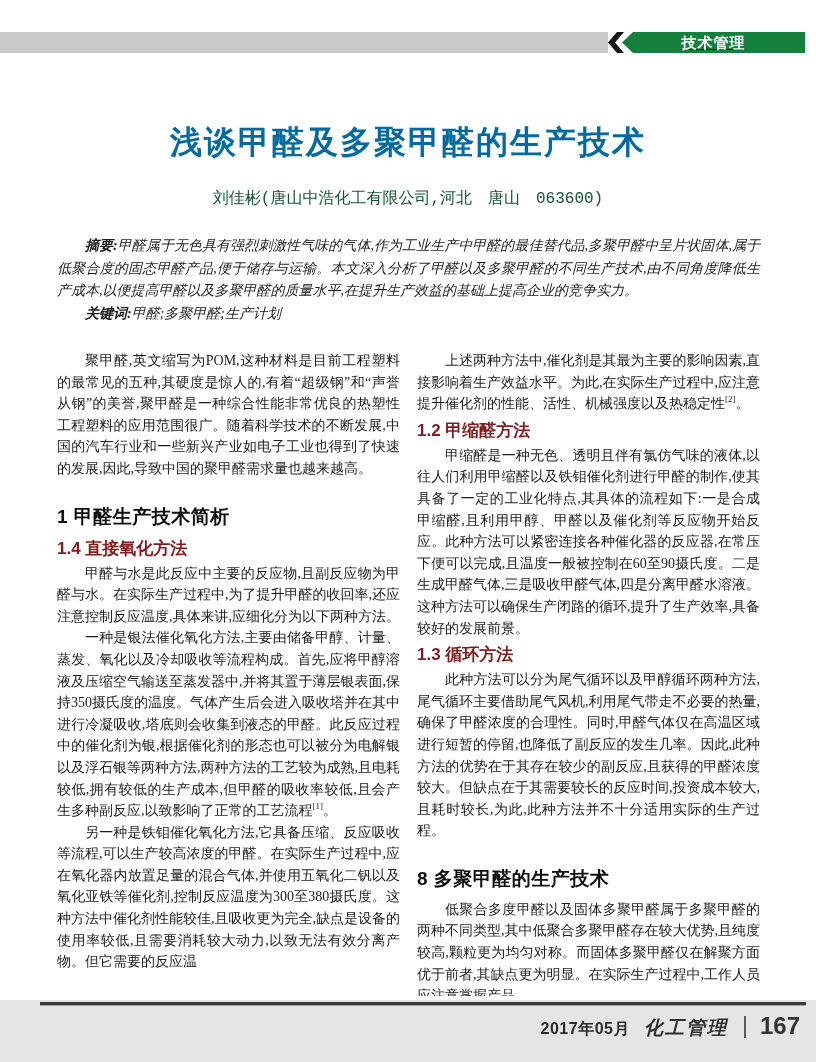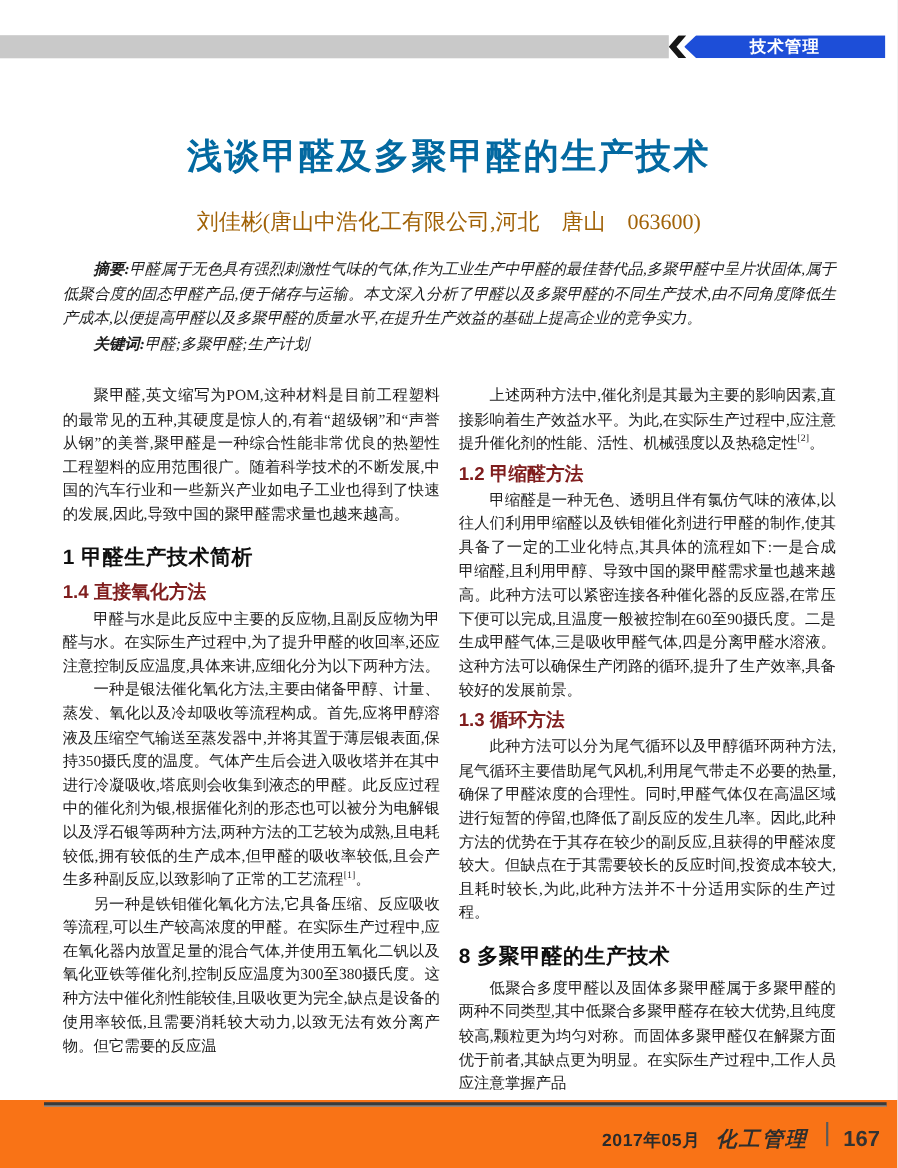--- a/index.html
+++ b/index.html
@@ -9,77 +9,77 @@
     font-family:"Liberation Serif","DejaVu Serif",serif;
     color:#1c1c1c;
   }
   
   .tag-bar{position:absolute; top:32px; left:0; width:608px; height:21px; background:#c9c9c9;}
   .tag-chevron{
     position:absolute; top:32px; left:608px; width:16px; height:21px; background:#161616;
     clip-path:polygon(0 50%, 9px 0, 16px 0, 7px 50%, 16px 100%, 9px 100%);
   }
   .tag-badge{
-    position:absolute; top:32px; left:622px; width:183px; height:21px; background:#1d4ed8;
+    position:absolute; top:32px; left:622px; width:183px; height:21px; background:#15803d;
     clip-path:polygon(0 50%, 11px 0, 100% 0, 100% 100%, 11px 100%);
-    display:flex; align-items:center; justify-content:center;
+    display:flex; align-items:center; justify-content:center;text-decoration:underline;
   }
   .tag-badge span{
     color:#ffffff; font-family:"Liberation Sans","DejaVu Sans",sans-serif;
     font-size:15px; font-weight:700; letter-spacing:1px; line-height:1;
   }
   
   .title{
     position:absolute; top:121px; left:0; width:100%; text-align:center;
     font-family:"Liberation Sans","DejaVu Sans",sans-serif;
     font-size:32px; font-weight:900; letter-spacing:2px; color:#0369a1;
   }
   .author{
     position:absolute; top:188px; left:0; width:100%; text-align:center;
-    font-size:20px; color:#a16207;
+    font-size:16px; color:#14532d;font-family:Liberation Mono, monospace;
   }
   
   .abstract{position:absolute; top:235px; left:57px; width:703px;
     font-style:italic; font-size:14px; line-height:22.5px; text-align:justify;}
   .abstract p{margin:0; text-indent:2em;}
   .abstract .lbl{font-weight:700;}
   
   .columns{position:absolute; top:350px; left:57px; width:703px; height:646px;
     display:flex; gap:17px; overflow:hidden;}
   .col{flex:1 1 0; min-width:0;}
   .para{margin:0; text-indent:2em; font-size:14px; line-height:21.6px; text-align:justify;}
   .para.cont{text-indent:0;}
   .para sup{font-size:9px; line-height:0;}
   .h-sec{
     font-family:"Liberation Sans","DejaVu Sans",sans-serif;
-    font-size:19px; font-weight:800; color:#0f0f0f; margin:14px 0 7px 0; letter-spacing:0.5px;
+    font-size:19px; font-weight:800; color:#0f0f0f; margin:24px 0 7px 0; letter-spacing:0.5px;
   }
   .h-sub{
     font-family:"Liberation Sans","DejaVu Sans",sans-serif;
     font-size:17px; font-weight:700; color:#7f1d1d; margin:4px 0 3px 0;
   }
   
-  .footer-area{position:absolute; top:1000px; left:0; right:0; bottom:0; background:#f97316;}
+  .footer-area{position:absolute; top:1000px; left:0; right:0; bottom:0; background:#e5e5e5;}
   .footer-rule{position:absolute; top:2px; left:40px; width:766px; height:3px;
     background:#3a3a3a; border-bottom:1px solid #a8a8a8;}
   .footer-line{
     position:absolute; top:12px; right:16px; display:flex; align-items:baseline; gap:14px;
   }
   .footer-date{
     font-family:"Liberation Sans","DejaVu Sans",sans-serif;
     font-size:16px; font-weight:700; color:#2b2b2b; letter-spacing:0.5px;
   }
   .journal-logo{
     font-family:"Liberation Serif","DejaVu Serif",serif; font-style:italic;
     font-size:19px; font-weight:600; color:#2e2e2e; letter-spacing:2px; margin-right:2px;
   }
   .footer-sep{width:2px; height:22px; background:#5a5a5a; align-self:center;}
   .page-number{
     font-family:"Liberation Sans","DejaVu Sans",sans-serif;
-    font-size:20px; font-weight:600; color:#333333;margin-top:13px;
+    font-size:24px; font-weight:600; color:#333333;
   }
 </style>
 </head>
 <body>
 
 <div class="page">
 
   <div class="tag-bar"></div>
   <div class="tag-chevron"></div>
   <div class="tag-badge">
@@ -99,21 +99,21 @@
       <p class="para">聚甲醛,英文缩写为POM,这种材料是目前工程塑料的最常见的五种,其硬度是惊人的,有着“超级钢”和“声誉从钢”的美誉,聚甲醛是一种综合性能非常优良的热塑性工程塑料的应用范围很广。随着科学技术的不断发展,中国的汽车行业和一些新兴产业如电子工业也得到了快速的发展,因此,导致中国的聚甲醛需求量也越来越高。</p>
       <div class="h-sec">1 甲醛生产技术简析</div>
       <div class="h-sub">1.4 直接氧化方法</div>
       <p class="para">甲醛与水是此反应中主要的反应物,且副反应物为甲醛与水。在实际生产过程中,为了提升甲醛的收回率,还应注意控制反应温度,具体来讲,应细化分为以下两种方法。</p>
       <p class="para">一种是银法催化氧化方法,主要由储备甲醇、计量、蒸发、氧化以及冷却吸收等流程构成。首先,应将甲醇溶液及压缩空气输送至蒸发器中,并将其置于薄层银表面,保持350摄氏度的温度。气体产生后会进入吸收塔并在其中进行冷凝吸收,塔底则会收集到液态的甲醛。此反应过程中的催化剂为银,根据催化剂的形态也可以被分为电解银以及浮石银等两种方法,两种方法的工艺较为成熟,且电耗较低,拥有较低的生产成本,但甲醛的吸收率较低,且会产生多种副反应,以致影响了正常的工艺流程<sup>[1]</sup>。</p>
       <p class="para">另一种是铁钼催化氧化方法,它具备压缩、反应吸收等流程,可以生产较高浓度的甲醛。在实际生产过程中,应在氧化器内放置足量的混合气体,并使用五氧化二钒以及氧化亚铁等催化剂,控制反应温度为300至380摄氏度。这种方法中催化剂性能较佳,且吸收更为完全,缺点是设备的使用率较低,且需要消耗较大动力,以致无法有效分离产物。但它需要的反应温</p>
     </div>
     <div class="col">
       <p class="para">上述两种方法中,催化剂是其最为主要的影响因素,直接影响着生产效益水平。为此,在实际生产过程中,应注意提升催化剂的性能、活性、机械强度以及热稳定性<sup>[2]</sup>。</p>
       <div class="h-sub">1.2 甲缩醛方法</div>
-      <p class="para">甲缩醛是一种无色、透明且伴有氯仿气味的液体,以往人们利用甲缩醛以及铁钼催化剂进行甲醛的制作,使其具备了一定的工业化特点,其具体的流程如下:一是合成甲缩醛,且利用甲醇、导致中国的聚甲醛需求量也越来越高。此种方法可以紧密连接各种催化器的反应器,在常压下便可以完成,且温度一般被控制在60至90摄氏度。二是生成甲醛气体,三是吸收甲醛气体,四是分离甲醛水溶液。这种方法可以确保生产闭路的循环,提升了生产效率,具备较好的发展前景。</p>
+      <p class="para">甲缩醛是一种无色、透明且伴有氯仿气味的液体,以往人们利用甲缩醛以及铁钼催化剂进行甲醛的制作,使其具备了一定的工业化特点,其具体的流程如下:一是合成甲缩醛,且利用甲醇、甲醛以及催化剂等反应物开始反应。此种方法可以紧密连接各种催化器的反应器,在常压下便可以完成,且温度一般被控制在60至90摄氏度。二是生成甲醛气体,三是吸收甲醛气体,四是分离甲醛水溶液。这种方法可以确保生产闭路的循环,提升了生产效率,具备较好的发展前景。</p>
       <div class="h-sub">1.3 循环方法</div>
       <p class="para">此种方法可以分为尾气循环以及甲醇循环两种方法,尾气循环主要借助尾气风机,利用尾气带走不必要的热量,确保了甲醛浓度的合理性。同时,甲醛气体仅在高温区域进行短暂的停留,也降低了副反应的发生几率。因此,此种方法的优势在于其存在较少的副反应,且获得的甲醛浓度较大。但缺点在于其需要较长的反应时间,投资成本较大,且耗时较长,为此,此种方法并不十分适用实际的生产过程。</p>
       <div class="h-sec">8 多聚甲醛的生产技术</div>
       <p class="para">低聚合多度甲醛以及固体多聚甲醛属于多聚甲醛的两种不同类型,其中低聚合多聚甲醛存在较大优势,且纯度较高,颗粒更为均匀对称。而固体多聚甲醛仅在解聚方面优于前者,其缺点更为明显。在实际生产过程中,工作人员应注意掌握产品</p>
     </div>
   </div>
 
   <div class="footer-area">
     <div class="footer-rule"></div>
     <div class="footer-line">

